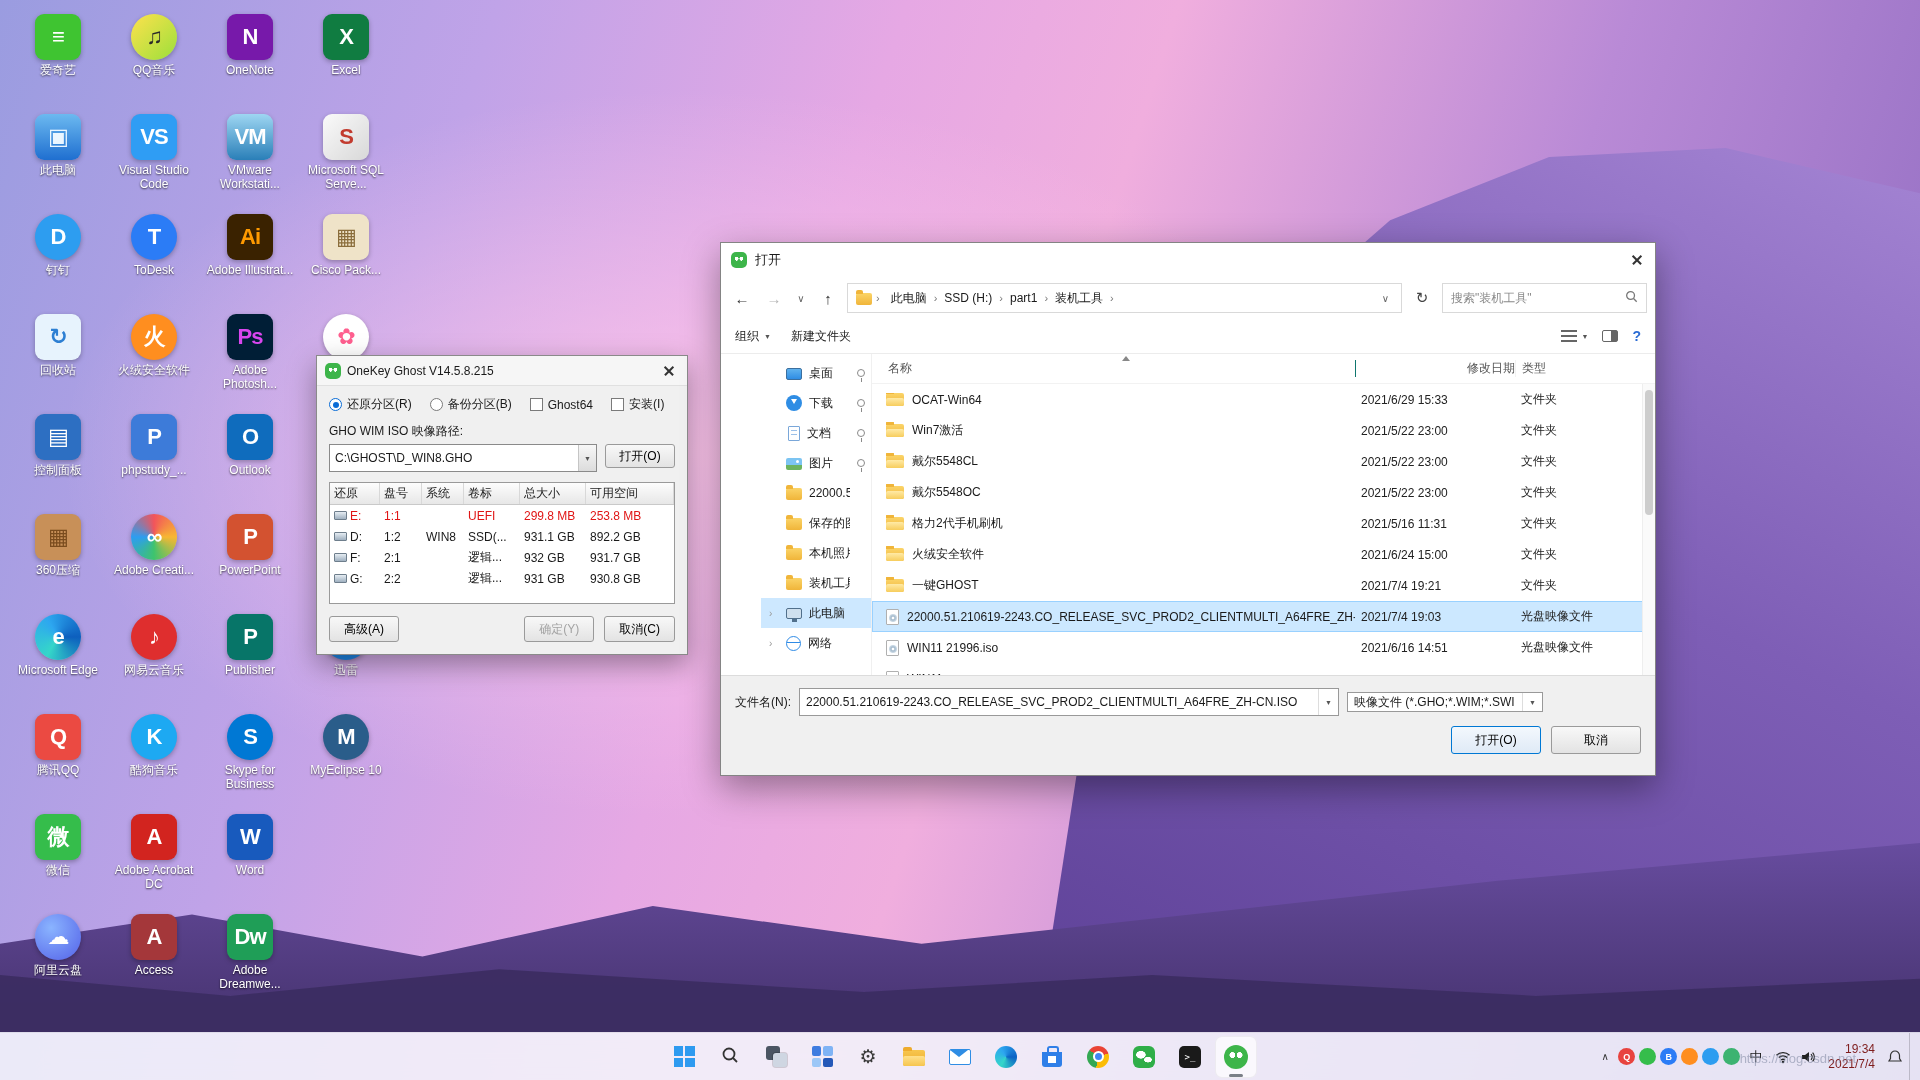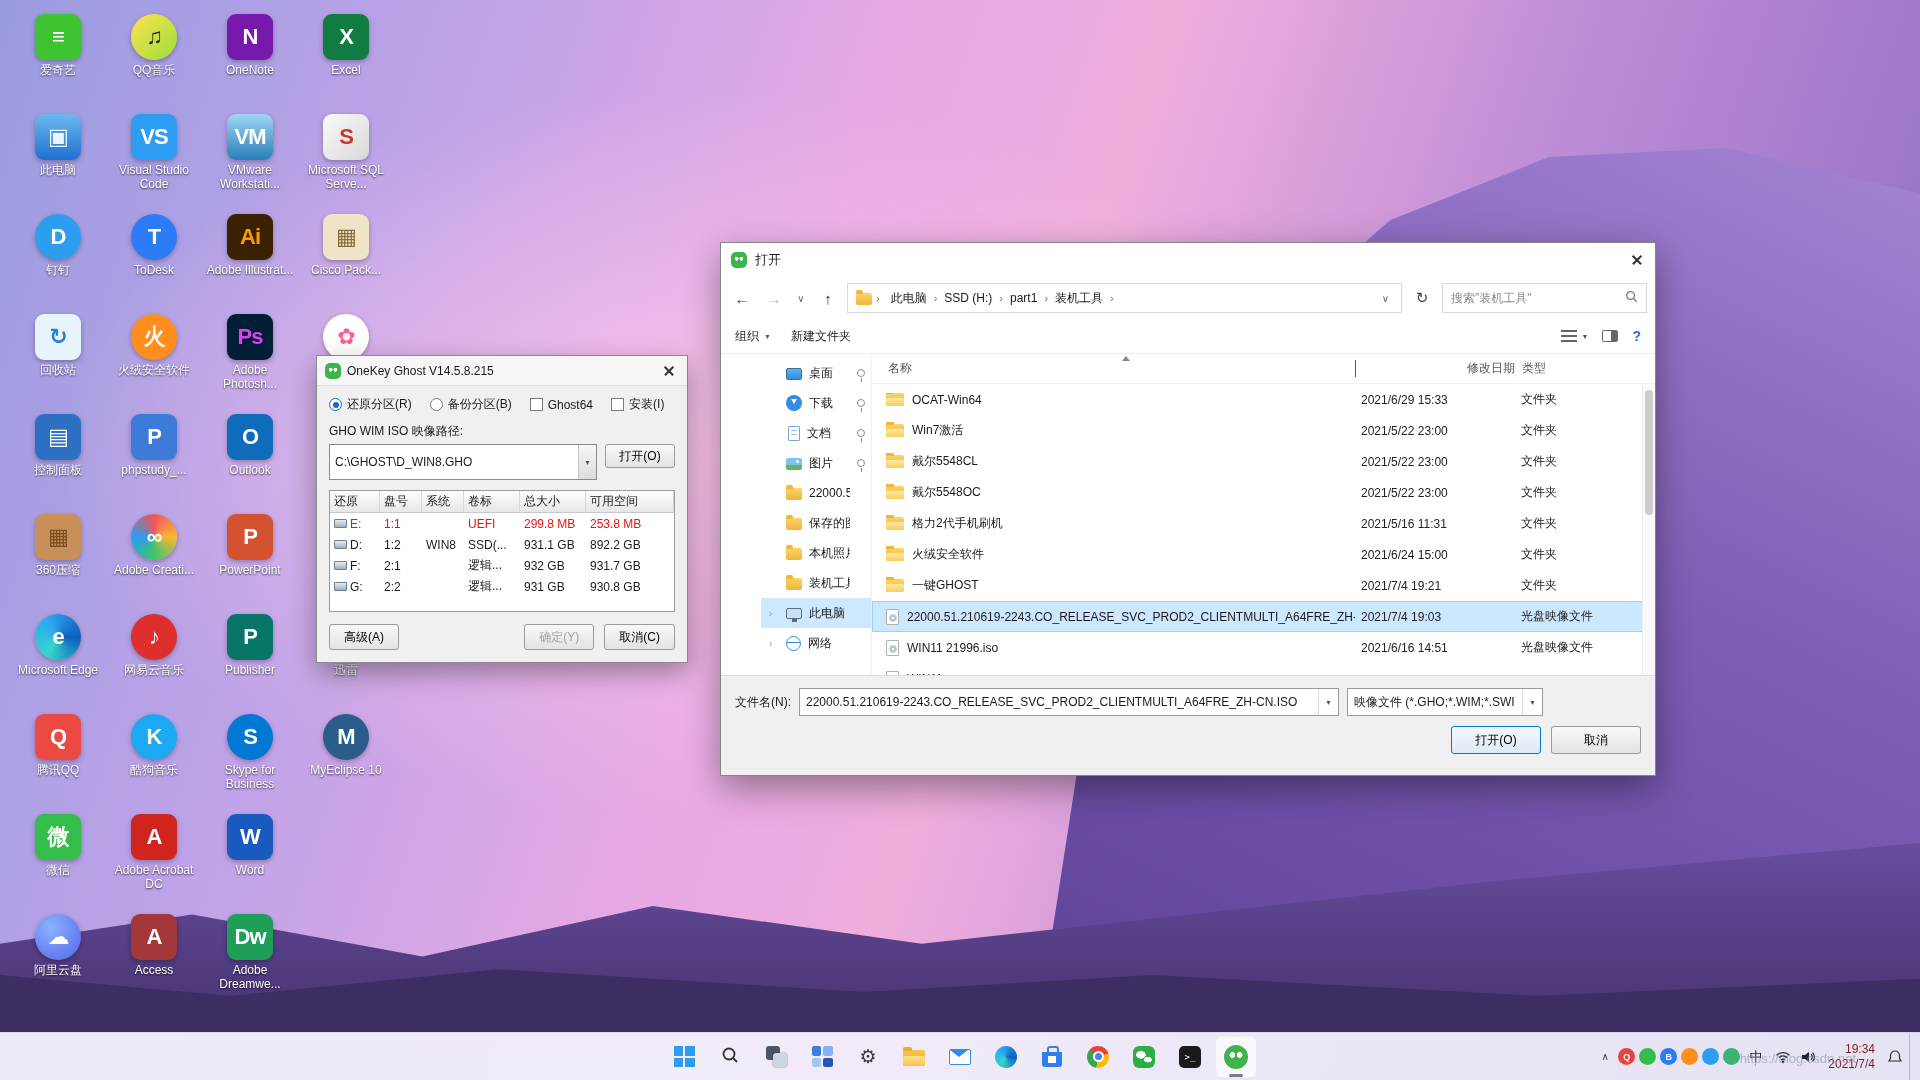--- a/index.html
+++ b/index.html
@@ -50,21 +50,21 @@
     background:#f6f6f6; border-bottom:1px solid #e0e0e0; font-size:12px; }
   .okg-body { padding:8px 12px 12px; }
   .optrow { display:flex; align-items:center; gap:5px; margin:2px 0 10px; }
   .optgap { width:8px; }
   .radio { width:13px; height:13px; border:1px solid #7a7a7a; border-radius:50%; background:#fff; position:relative; flex:0 0 auto; }
   .radio.on { border-color:#0a6cd6; }
   .radio.on::after { content:""; position:absolute; inset:2.5px; border-radius:50%; background:#0a6cd6; }
   .chk { width:13px; height:13px; border:1px solid #7a7a7a; background:#fff; flex:0 0 auto; }
   .pathlbl { margin-bottom:4px; }
   .pathrow { display:flex; gap:8px; }
-  .combo { flex:1; height:36px; border:1px solid #8a8a8a; background:#fff; display:flex; align-items:center; padding-left:5px; overflow:hidden; white-space:nowrap; }
+  .combo { flex:1; height:28px; border:1px solid #8a8a8a; background:#fff; display:flex; align-items:center; padding-left:5px; overflow:hidden; white-space:nowrap; }
   .combo .caretbox { margin-left:auto; width:18px; align-self:stretch; border-left:1px solid #c5c5c5;
     background:linear-gradient(#f7f7f7,#dcdcdc); display:flex; align-items:center; justify-content:center; }
   .okg-openbtn { height:24px; width:70px; padding:0; }
   .ptable { margin-top:10px; border:1px solid #9a9a9a; background:#fff; height:122px; overflow:hidden; }
   .prow { display:grid; grid-template-columns:50px 42px 42px 56px 66px 1fr; height:21px; align-items:center; }
   .prow.phead { height:22px; background:linear-gradient(#fdfdfd,#e7e7e7); border-bottom:1px solid #c9c9c9; color:#222; }
   .phead span { border-right:1px solid #d8d8d8; padding:2px 4px; height:100%; display:flex; align-items:center; }
   .pcell { padding:0 4px; white-space:nowrap; overflow:hidden; display:flex; align-items:center; gap:3px; }
   .prow.redrow .pcell { color:#e01515; }
   .drive-ico { width:13px; height:9px; border:1px solid #6e7e8c; border-radius:1px;
@@ -142,21 +142,21 @@
   .fi-folder::after { content:""; position:absolute; left:0; bottom:0; width:18px; height:8px; background:linear-gradient(#ffeaa6,#f7cd5d); border-radius:2px; }
   .fi-iso { width:13px; height:16px; background:#fff; border:1px solid #b0b0b0; border-radius:1px; }
   .fi-iso::after { content:""; position:absolute; left:2px; top:4px; width:8px; height:8px; border-radius:50%;
     background:radial-gradient(circle,#fff 22%,#9fb6c9 30%,#d6e2ec 75%); }
   .flsb { position:absolute; right:0; top:30px; bottom:0; width:13px; background:#fafafa; border-left:1px solid #eee; }
   .flsb .thumb { position:absolute; top:6px; left:2px; width:8px; height:125px; background:#cdcdcd; border-radius:4px; }
   .od-foot { flex:0 0 100px; background:#f0f0f0; border-top:1px solid #dcdcdc; padding:12px 14px 0; }
   .frow1 { display:flex; align-items:center; gap:8px; }
   .fnlabel { flex:0 0 auto; }
   .fncombo { flex:1; max-width:540px; height:28px; background:#fff; border:1px solid #999; display:flex; align-items:center; padding-left:6px; overflow:hidden; white-space:nowrap; }
-  .ftcombo { width:196px; flex:0 0 196px; height:28px; background:#fff; border:1px solid #999; display:flex; align-items:center; padding-left:6px; overflow:hidden; white-space:nowrap; }
+  .ftcombo { width:196px; flex:0 0 196px; height:20px; background:#fff; border:1px solid #999; display:flex; align-items:center; padding-left:6px; overflow:hidden; white-space:nowrap; }
   .fncombo .caretbox,.ftcombo .caretbox { margin-left:auto; width:20px; align-self:stretch; display:flex; align-items:center; justify-content:center; border-left:1px solid #ddd; }
   .frow2 { display:flex; justify-content:flex-end; gap:10px; margin-top:10px; }
   .odbtn { width:90px; height:28px; }
   .odbtn.default { border-color:#0078d4; background:linear-gradient(#f3f8fd,#dfeaf6); }
 
   
   .taskbar { position:absolute; left:0; right:0; bottom:0; height:48px; z-index:10;
     background:rgba(242,244,250,.88); backdrop-filter:blur(18px); border-top:1px solid rgba(0,0,0,.06); }
   .tb-center { position:absolute; left:50%; top:0; bottom:0; transform:translateX(-50%); display:flex; align-items:center; gap:4px; }
   .tbtn { width:42px; height:42px; border:none; background:transparent; display:flex; align-items:center; justify-content:center; position:relative; border-radius:7px; }

